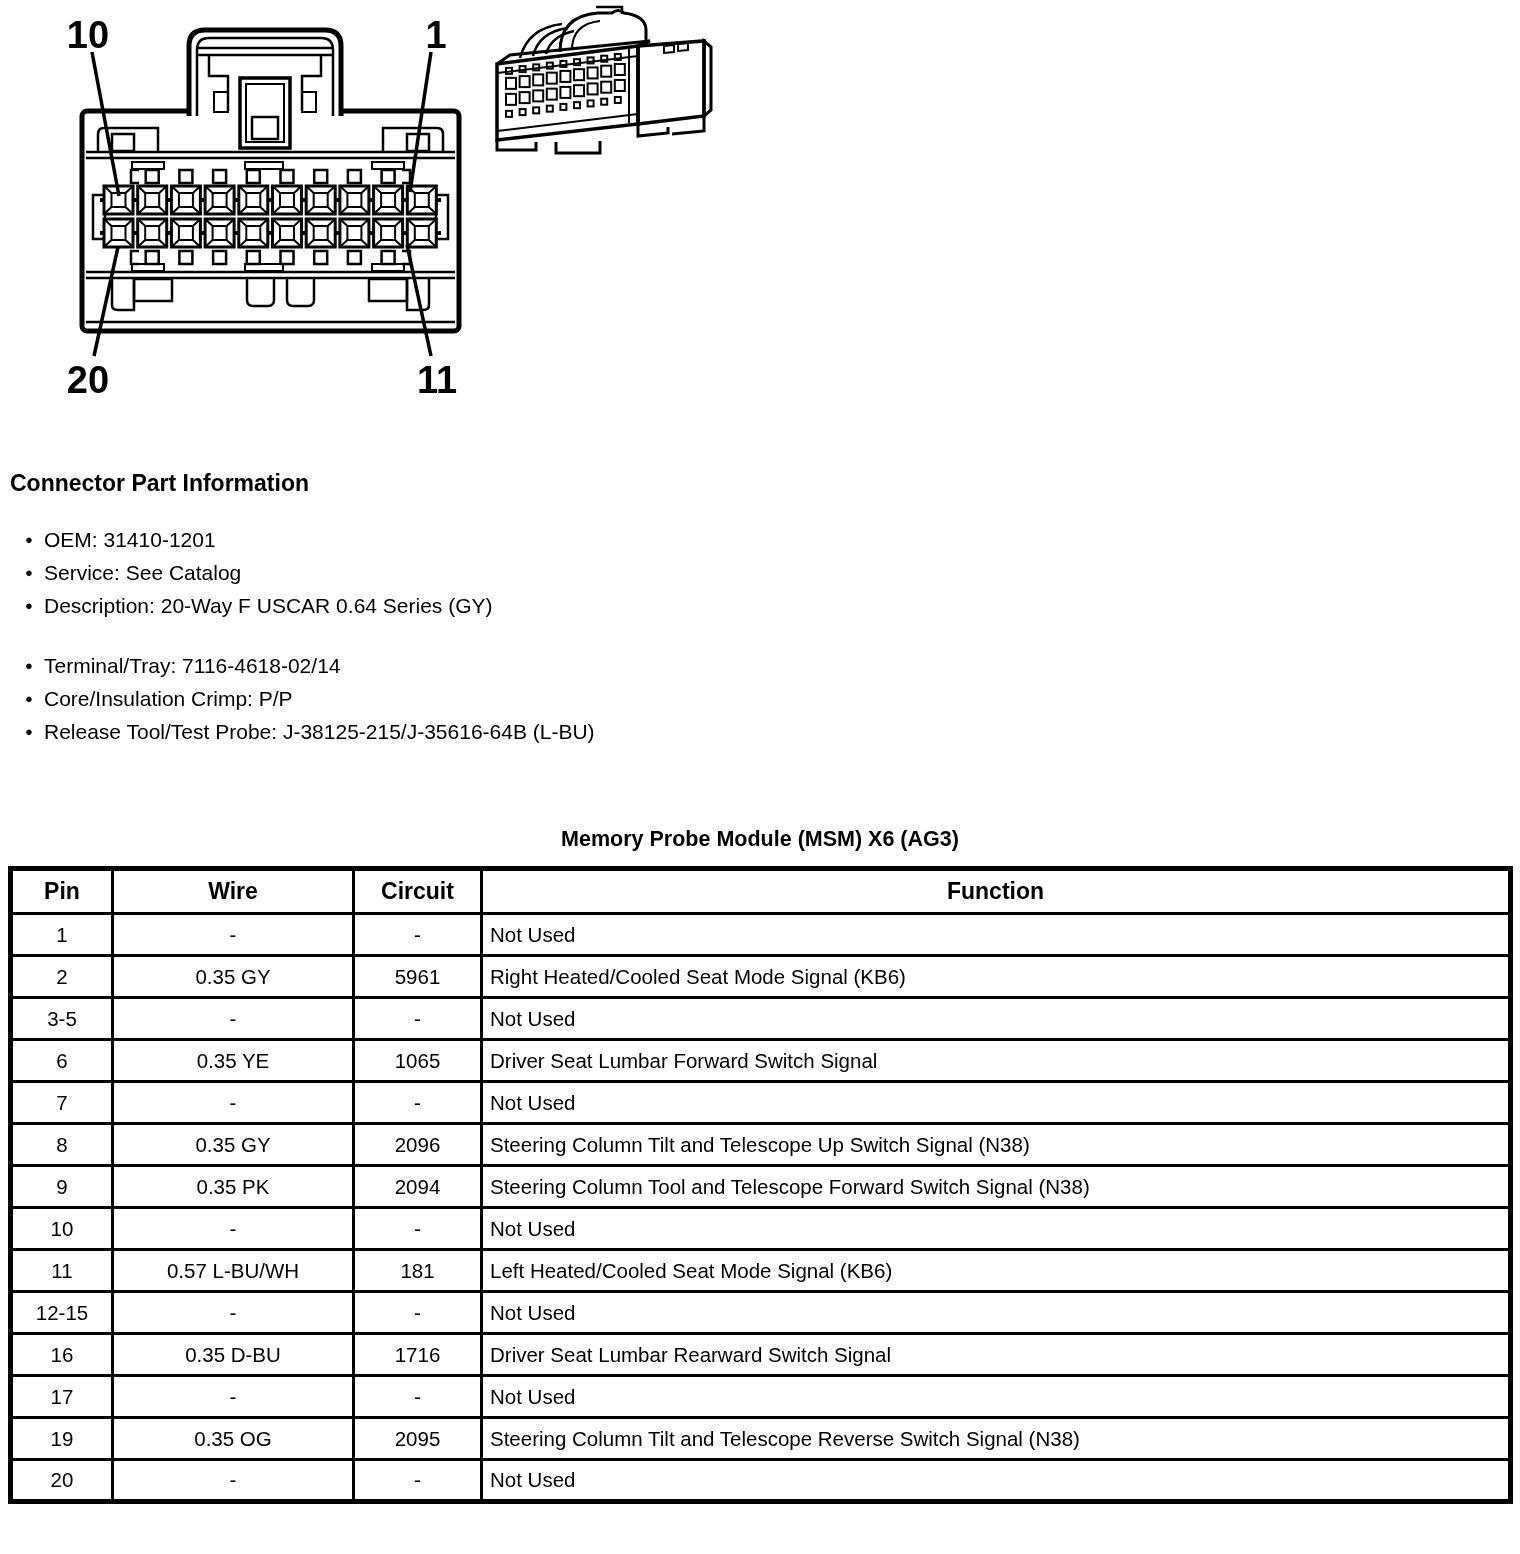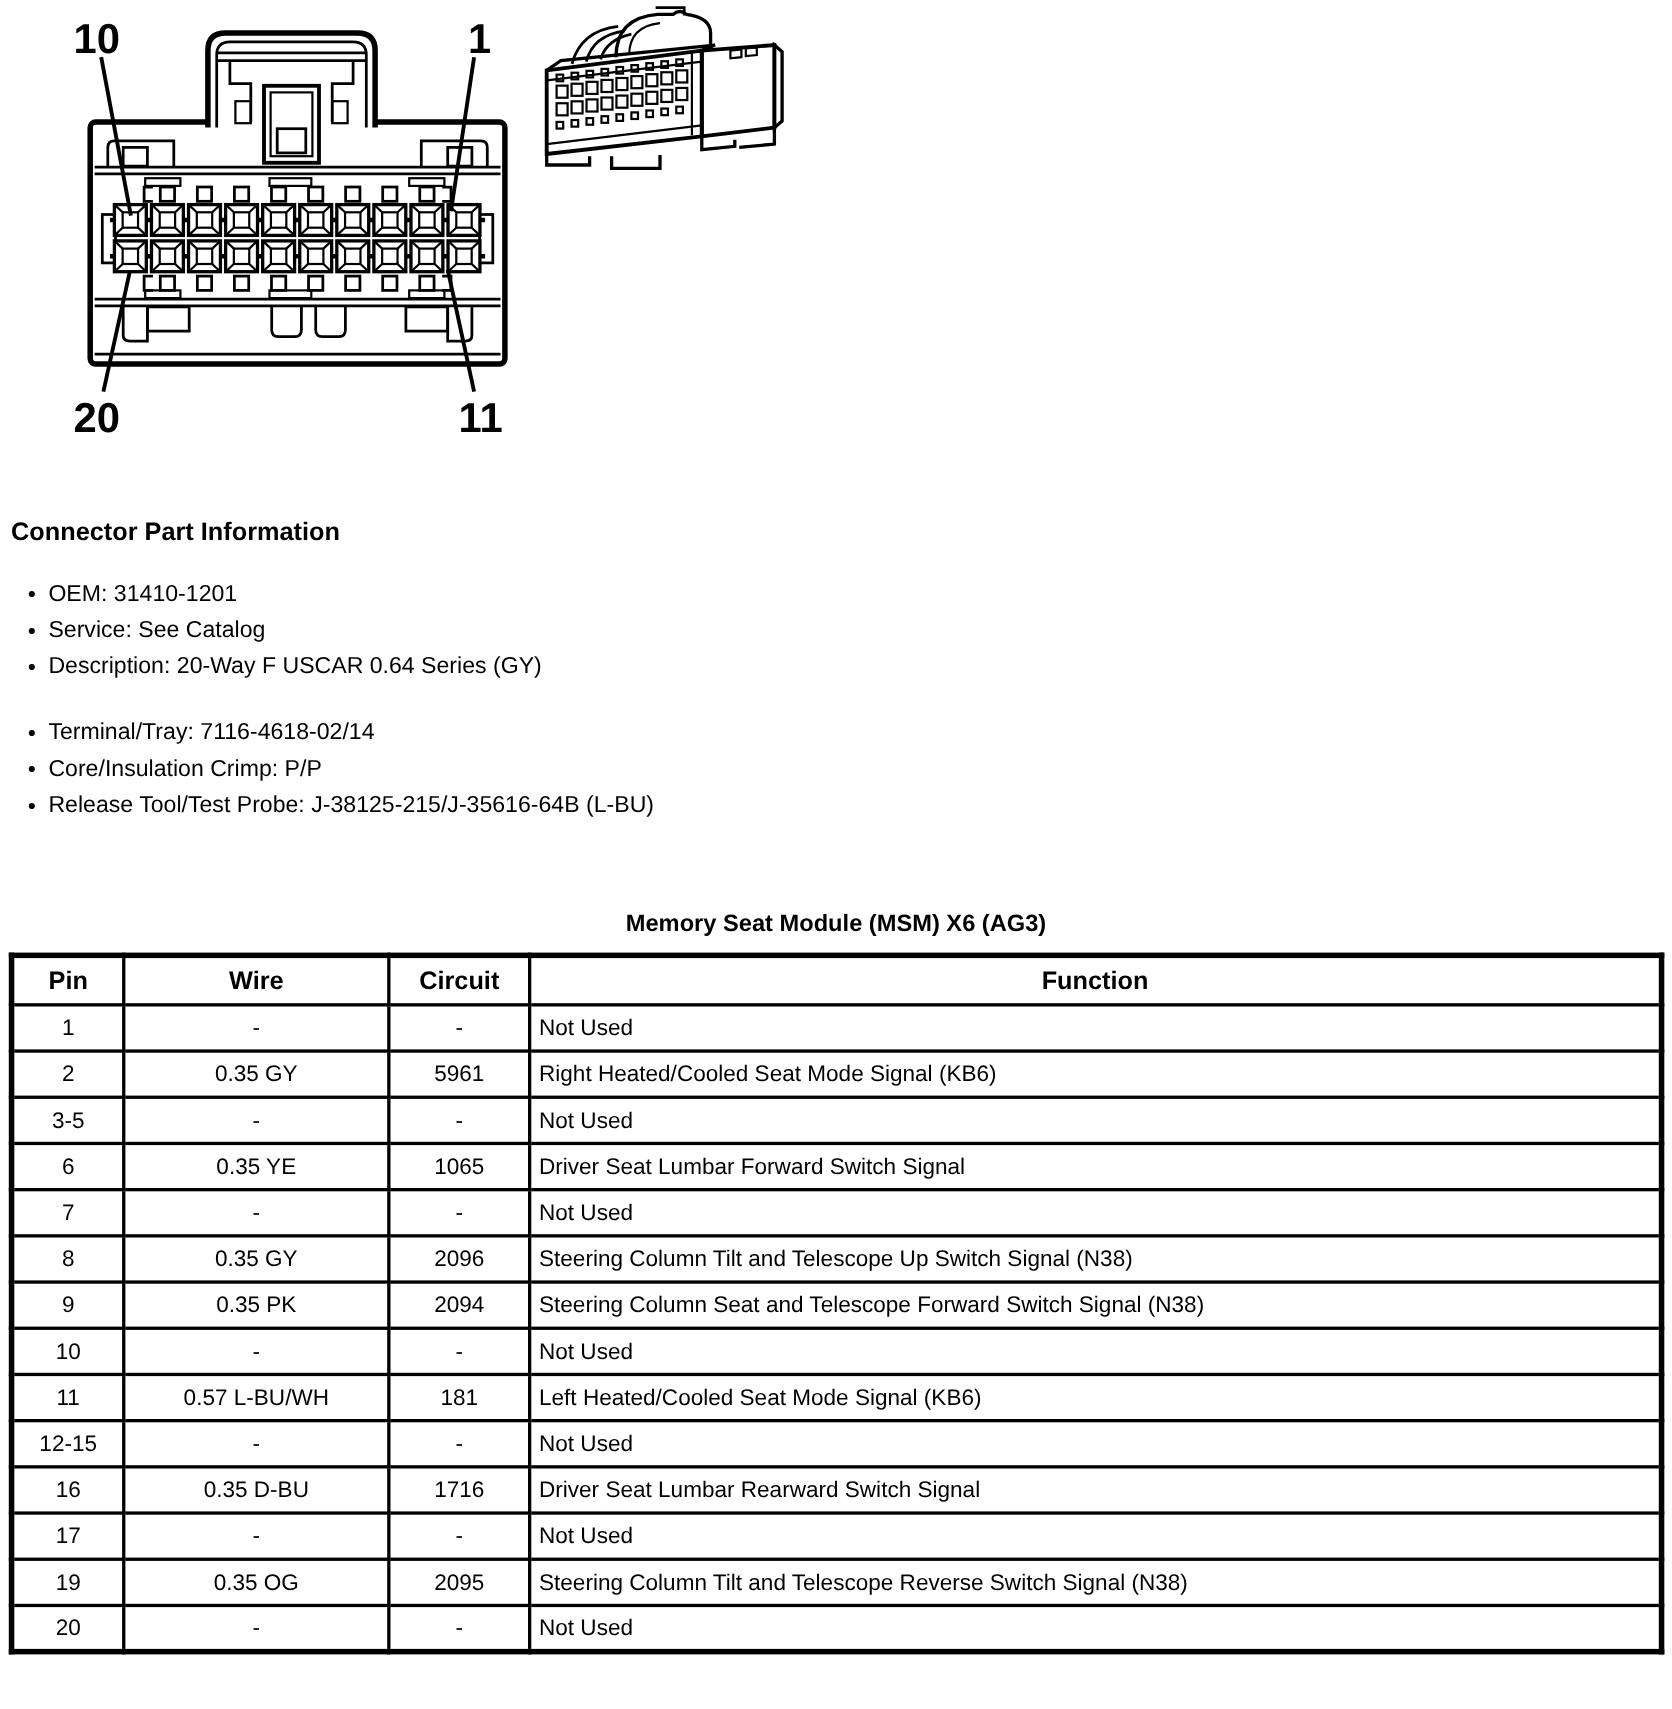--- a/index.html
+++ b/index.html
@@ -312,21 +312,21 @@
     <li><span class="bullet">●</span><span>Service: See Catalog</span></li>
     <li><span class="bullet">●</span><span>Description: 20-Way F USCAR 0.64 Series (GY)</span></li>
   </ul>
   <ul class="bullet-list">
     <li><span class="bullet">●</span><span>Terminal/Tray: 7116-4618-02/14</span></li>
     <li><span class="bullet">●</span><span>Core/Insulation Crimp: P/P</span></li>
     <li><span class="bullet">●</span><span>Release Tool/Test Probe: J-38125-215/J-35616-64B (L-BU)</span></li>
   </ul>
 </div>
 
-<div class="table-title">Memory Seat Module (MSM) X6 (AG3)</div>
+<div class="table-title">Memory Probe Module (MSM) X6 (AG3)</div>
 <table class="pinout">
   <colgroup>
       <col style="width:102px">
       <col style="width:241px">
       <col style="width:128px">
       <col>
     </colgroup>
   <thead>
     <tr>
       <th>Pin</th>
@@ -369,21 +369,21 @@
       <tr>
         <td class="ctr">8</td>
         <td class="ctr">0.35 GY</td>
         <td class="ctr">2096</td>
         <td class="fn">Steering Column Tilt and Telescope Up Switch Signal (N38)</td>
       </tr>
       <tr>
         <td class="ctr">9</td>
         <td class="ctr">0.35 PK</td>
         <td class="ctr">2094</td>
-        <td class="fn">Steering Column Seat and Telescope Forward Switch Signal (N38)</td>
+        <td class="fn">Steering Column Tool and Telescope Forward Switch Signal (N38)</td>
       </tr>
       <tr>
         <td class="ctr">10</td>
         <td class="ctr">-</td>
         <td class="ctr">-</td>
         <td class="fn">Not Used</td>
       </tr>
       <tr>
         <td class="ctr">11</td>
         <td class="ctr">0.57 L-BU/WH</td>

